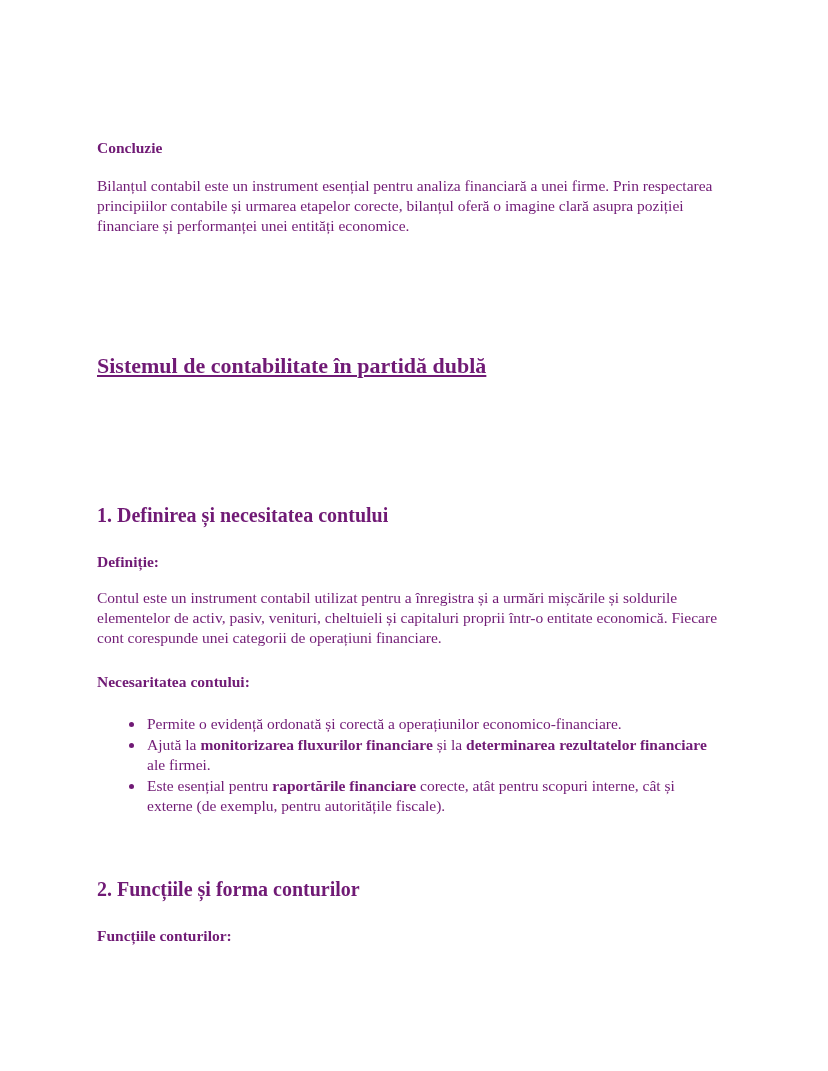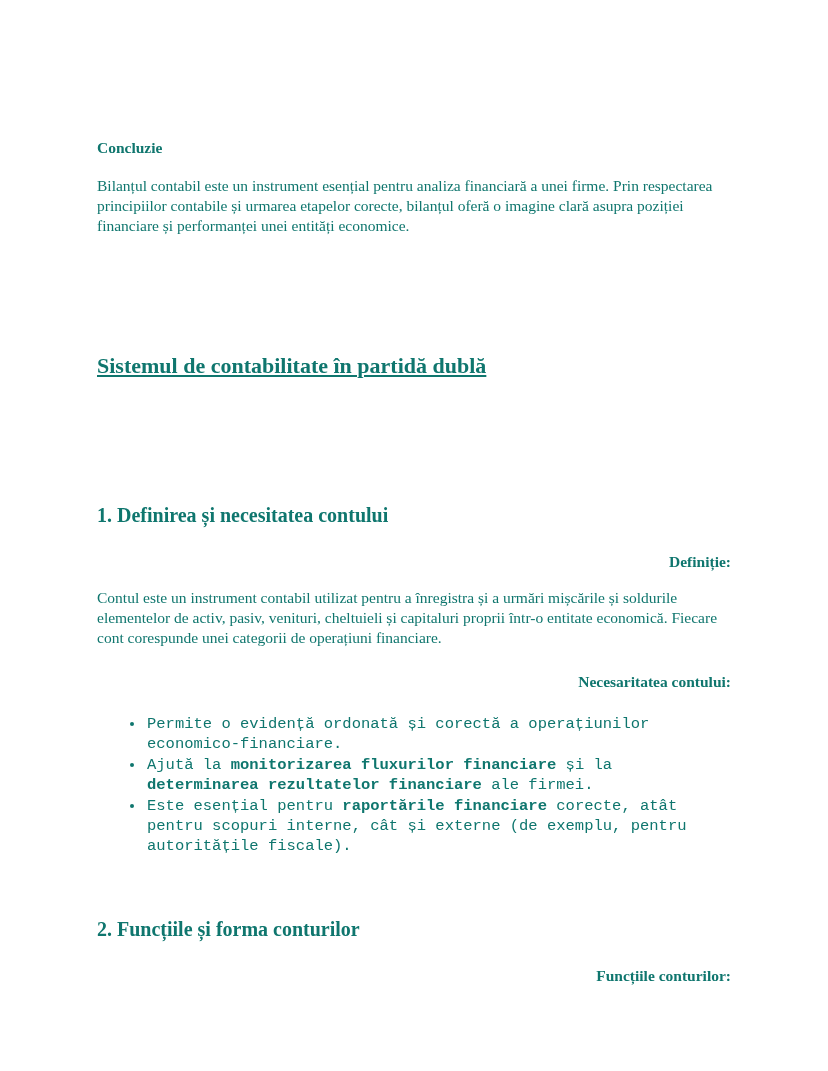--- a/index.html
+++ b/index.html
@@ -6,21 +6,21 @@
     margin: 0;
     padding: 0;
     background: #ffffff;
   }
   .page {
     position: relative;
     width: 828px;
     height: 1071px;
     margin: 0 auto;
     background: #ffffff;
-    color: #0f766e;
+    color: #701a75;
     font-family: "Liberation Serif", serif;
     font-size: 15.5px;
     line-height: 20px;
     box-sizing: border-box;
     padding: 138px 97px 40px 97px;
     overflow: hidden;
   }
   .h-small {
     font-weight: bold;
     font-size: 15.5px;
@@ -43,30 +43,28 @@
     font-size: 20px;
     line-height: 26px;
   }
   .section-heading.second {
     margin-top: 60px;
   }
   .sub-label {
     margin-top: 24px;
     font-weight: bold;
     font-size: 15.5px;
-    text-align: right;
   }
   .def-para {
     margin-top: 16px;
   }
   .bullet-list {
     margin: 22px 16px 0 0;
     padding: 0 0 0 48px;
     list-style-type: disc;
-    font-family: Liberation Mono, monospace;
   }
   .bullet-list li {
     margin: 0 0 1px 0;
     padding-left: 2px;
   }
   b { font-weight: bold; text-align: center; }
 </style>
 </head>
 <body>
 

